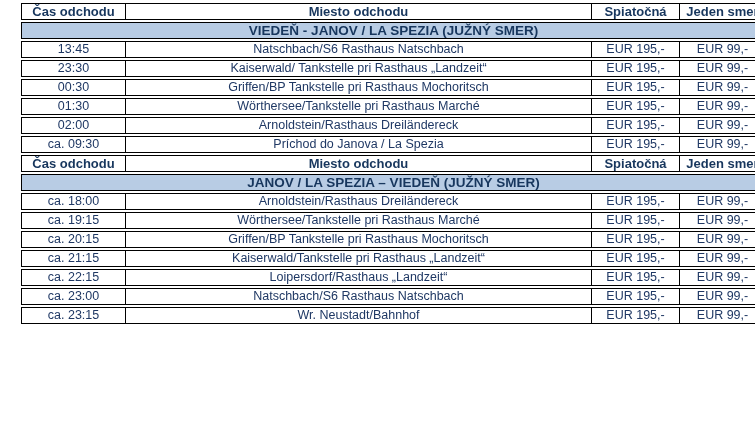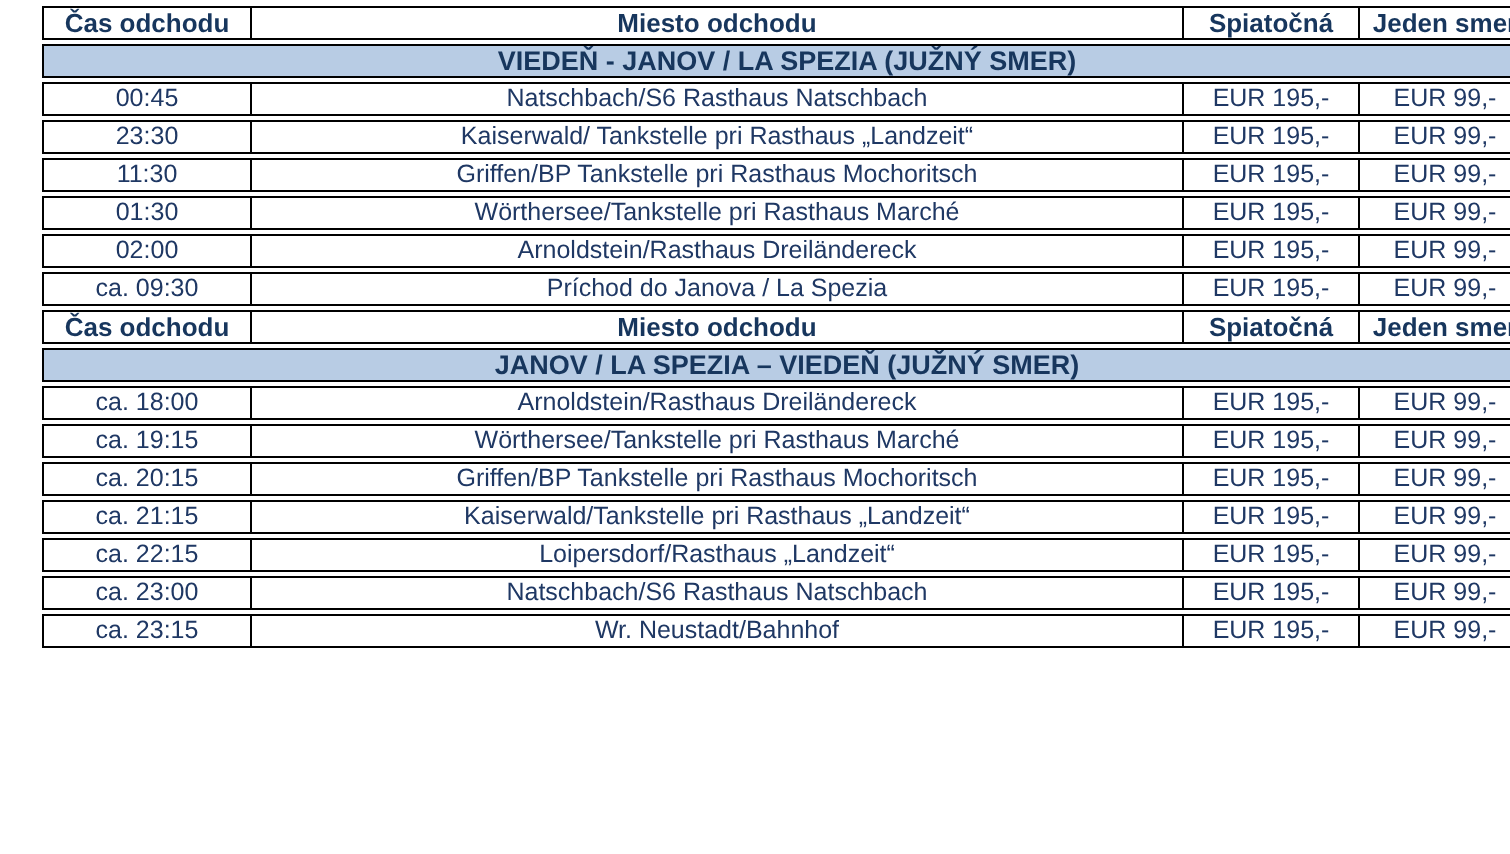--- a/index.html
+++ b/index.html
@@ -66,33 +66,33 @@
         <tr>
           <td class="th">Čas odchodu</td>
           <td class="th">Miesto odchodu</td>
           <td class="th">Spiatočná</td>
           <td class="th">Jeden smer</td>
         </tr>
         <tr>
           <td class="section" colspan="4">VIEDEŇ - JANOV / LA SPEZIA (JUŽNÝ SMER)</td>
         </tr>
         <tr>
-          <td class="">00:45</td>
+          <td class="">13:45</td>
           <td class="">Natschbach/S6 Rasthaus Natschbach</td>
           <td class="">EUR 195,-</td>
           <td class="">EUR 99,-</td>
         </tr>
         <tr>
           <td class="">23:30</td>
           <td class="">Kaiserwald/ Tankstelle pri Rasthaus „Landzeit“</td>
           <td class="">EUR 195,-</td>
           <td class="">EUR 99,-</td>
         </tr>
         <tr>
-          <td class="">11:30</td>
+          <td class="">00:30</td>
           <td class="">Griffen/BP Tankstelle pri Rasthaus Mochoritsch</td>
           <td class="">EUR 195,-</td>
           <td class="">EUR 99,-</td>
         </tr>
         <tr>
           <td class="">01:30</td>
           <td class="">Wörthersee/Tankstelle pri Rasthaus Marché</td>
           <td class="">EUR 195,-</td>
           <td class="">EUR 99,-</td>
         </tr>

